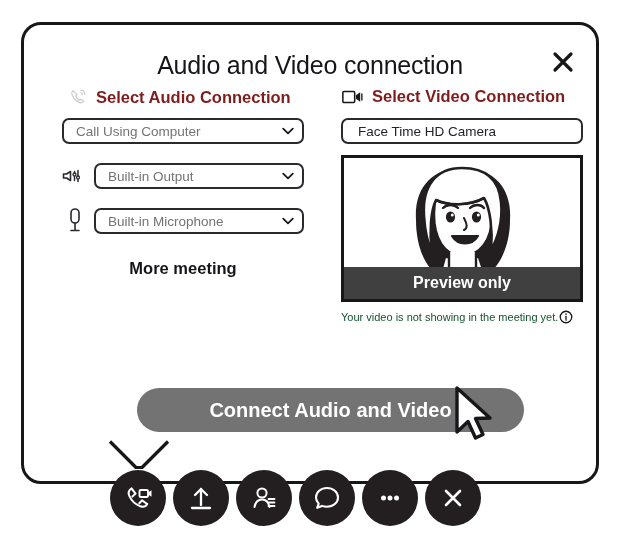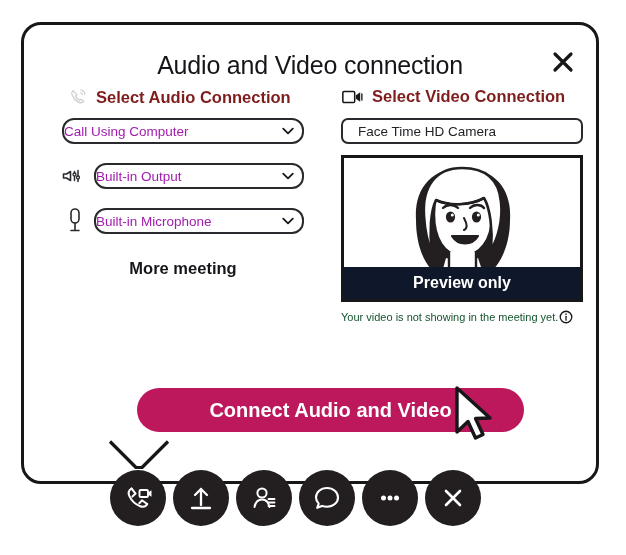--- a/index.html
+++ b/index.html
@@ -58,27 +58,27 @@
     white-space:nowrap;
   }
   #audio-head{ left:44px; top:62px; }
   #video-head{ left:318px; top:62px; }
 
   
   .sel{
     position:absolute;
     box-sizing:border-box;
     border:2px solid #2a2a2e;
-    border-radius:12px;
+    border-radius:7px;
     height:26px;
     background:#fff;
     display:flex;align-items:center;
-    padding:0 6px 0 0;
+    padding:0 6px 0 12px;
     font-size:13.5px;
-    color:#a21caf;
+    color:#737373;
     cursor:pointer;
   }
   .sel .val{flex:1;overflow:hidden;white-space:nowrap;}
   .sel .chev{width:16px;height:16px;flex:0 0 auto;display:flex;align-items:center;justify-content:center;}
 
   #sel-audio{ left:38px;  top:93px;  width:242px; }
   #sel-out  { left:70px;  top:138px; width:210px; }
   #sel-mic  { left:70px;  top:183px; width:210px; }
 
   .rowicon{ position:absolute; width:30px;height:30px;
@@ -109,37 +109,37 @@
     position:absolute;
     left:317px; top:130px; width:242px; height:147px;
     border:3px solid #17171a;
     box-sizing:border-box;
     background:#fff;
     overflow:hidden;
   }
   #avatar-wrap{position:absolute;left:0;top:0;width:100%;height:100%;}
   #preview-bar{
     position:absolute;left:0;right:0;bottom:0;height:32px;
-    background:#0f172a;
+    background:#404040;
     display:flex;align-items:center;justify-content:center;
     color:#fff;font-size:16px;font-weight:bold;
   }
 
   #video-note{
     position:absolute;
     left:317px; top:285px; width:240px;
     font-size:11px;line-height:1.32;color:#14532d;
   }
   #info-icon{display:inline-block;vertical-align:-3px;margin-left:1px;}
 
   
   #connect-btn{
     position:absolute;
     left:113px; top:363px; width:387px; height:44px;
-    background:#be185d;border-radius:22px;
+    background:#737373;border-radius:22px;
     display:flex;align-items:center;justify-content:center;
     color:#fff;font-size:20px;font-weight:bold;
     cursor:pointer;
   }
 
   
   #cursor{position:absolute;left:452px;top:385px;width:44px;height:60px;pointer-events:none;}
 
   
   #toolbar{

